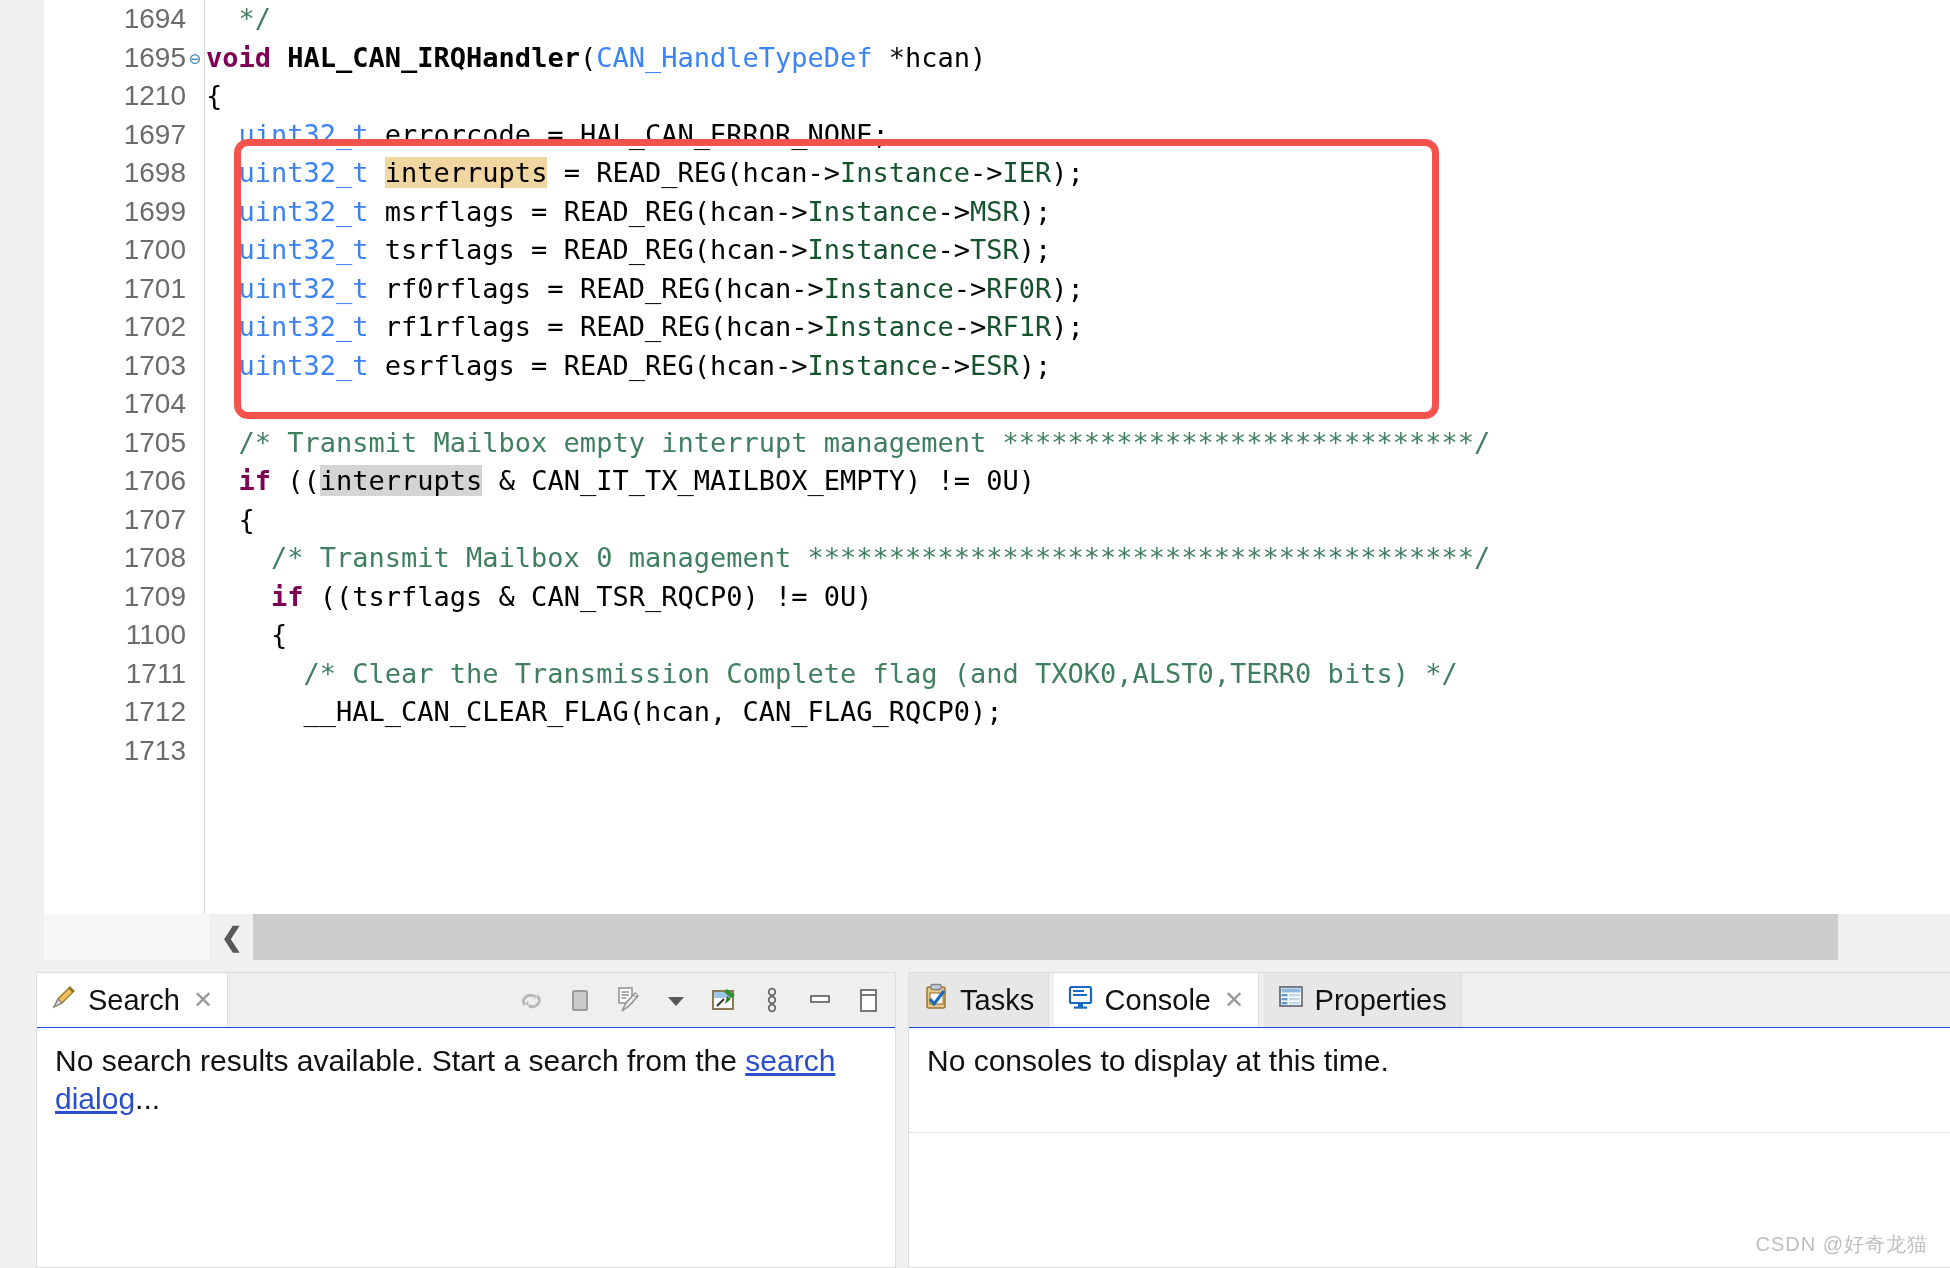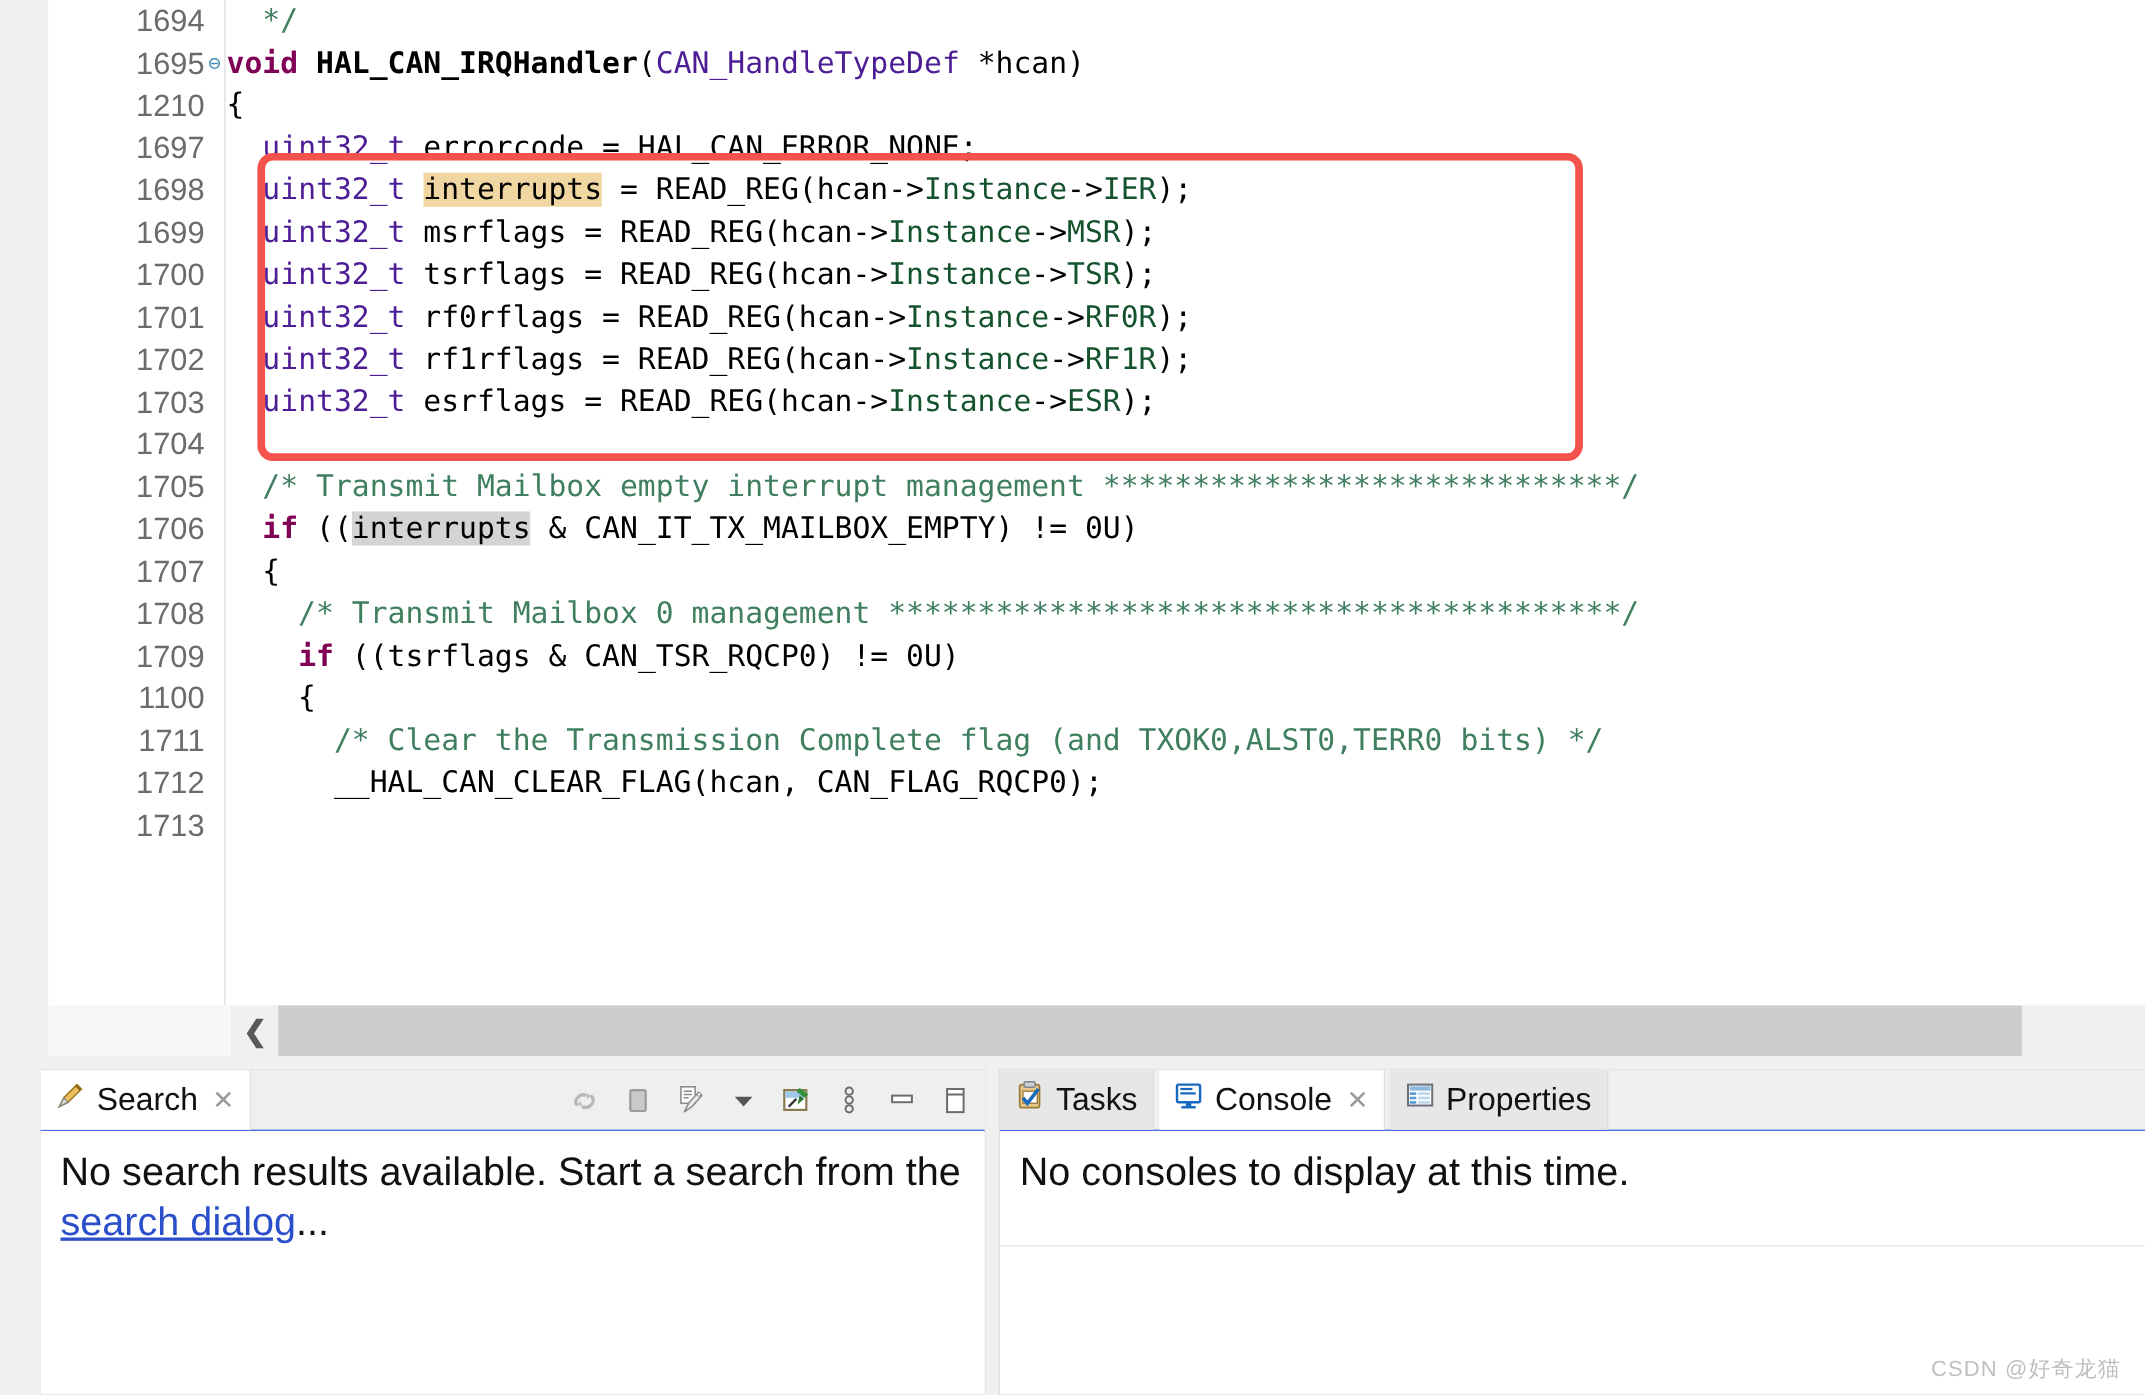--- a/index.html
+++ b/index.html
@@ -79,21 +79,21 @@
     right: 0px;
     width: 18px; height: 38.5px;
     line-height: 38.5px;
     text-align: center;
     color: #4a90b8;
     font-size: 19px;
   }
   
   .kw      { color: #7f0055; font-weight: bold; }
   .fn      { color: #000000; font-weight: bold; }
-  .type    { color: #4c1d95; }
+  .type    { color: #3b82f6; }
   .field   { color: #14532d; }
   .cmt     { color: #3f7f5f; }
   .plain   { color: #000000; }
   .hl-occ  { background: #d4d4d4; }
   .hl-write{ background: #f0d6a0; }
 
   
   .red-box {
     position: absolute;
     left: 190px; top: 139px;
@@ -178,21 +178,21 @@
     font-size: 24px; color: #9a9a9a; margin-left: 4px;
     font-family: "DejaVu Sans", sans-serif;
   }
   .panel-body {
     position: absolute;
     left: 0; right: 0;
     top: 55px; bottom: 0;
     background: #ffffff;
     padding: 14px 18px;
     box-sizing: border-box;
-    font-size: 36px;
+    font-size: 30px;
     color: #111;
     line-height: 1.28;
   }
   .link { color: #2b4ecb; text-decoration: underline; }
 
   .toolbar {
     position: absolute;
     right: 10px; top: 0;
     height: 54px;
     display: flex; align-items: center; gap: 14px;

